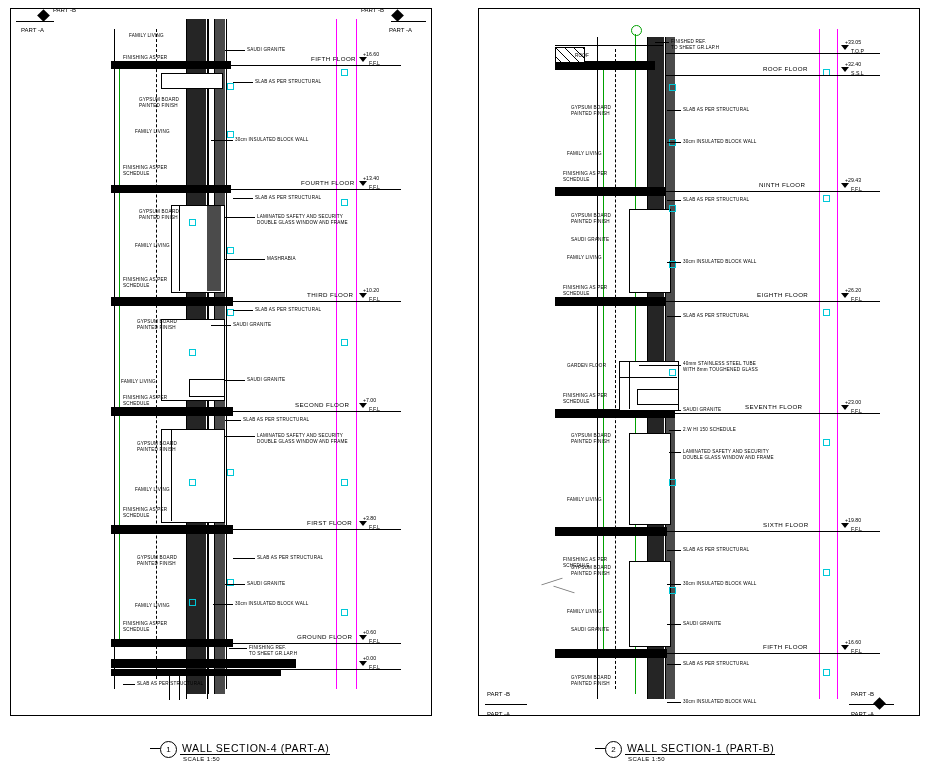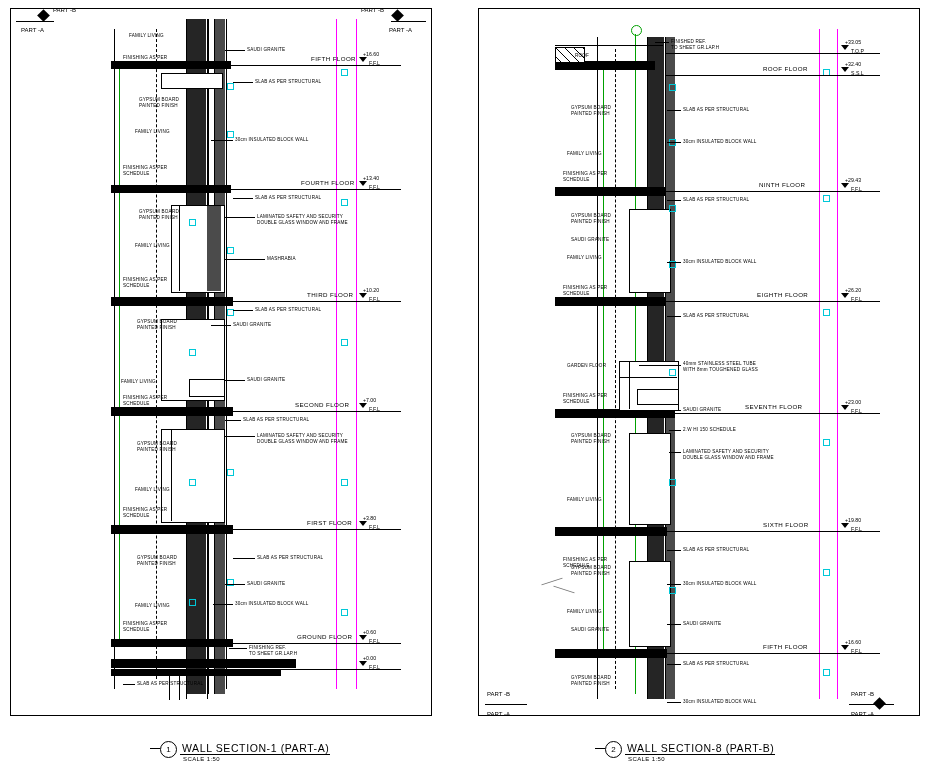--- a/index.html
+++ b/index.html
@@ -420,24 +420,24 @@
       <div class="h" style="left:6px;top:695px;width:42px;"></div>
 
       <div class="partmark" style="left:372px;top:682px;">PART -B</div>
       <div class="partmark" style="left:372px;top:702px;">PART -A</div>
       <div class="h" style="left:370px;top:695px;width:45px;"></div>
       <div class="partdot" style="left:396px;top:690px;"></div>
     </div>
   </div>
 
   <div class="circnum" style="left:160px;top:741px;">1</div>
-  <div class="title" style="left:182px;top:742px;">WALL SECTION-1 (PART-A)</div>
+  <div class="title" style="left:182px;top:742px;">WALL SECTION-4 (PART-A)</div>
   <div class="subtitle" style="left:183px;top:756px;">SCALE 1:50</div>
   <div class="tline" style="left:180px;top:754px;width:150px;"></div>
   <div class="h" style="left:150px;top:748px;width:10px;"></div>
 
   <div class="circnum" style="left:605px;top:741px;">2</div>
-  <div class="title" style="left:627px;top:742px;">WALL SECTION-8 (PART-B)</div>
+  <div class="title" style="left:627px;top:742px;">WALL SECTION-1 (PART-B)</div>
   <div class="subtitle" style="left:628px;top:756px;">SCALE 1:50</div>
   <div class="tline" style="left:625px;top:754px;width:150px;"></div>
   <div class="h" style="left:595px;top:748px;width:10px;"></div>
 
 </div>
 
 </body></html>

